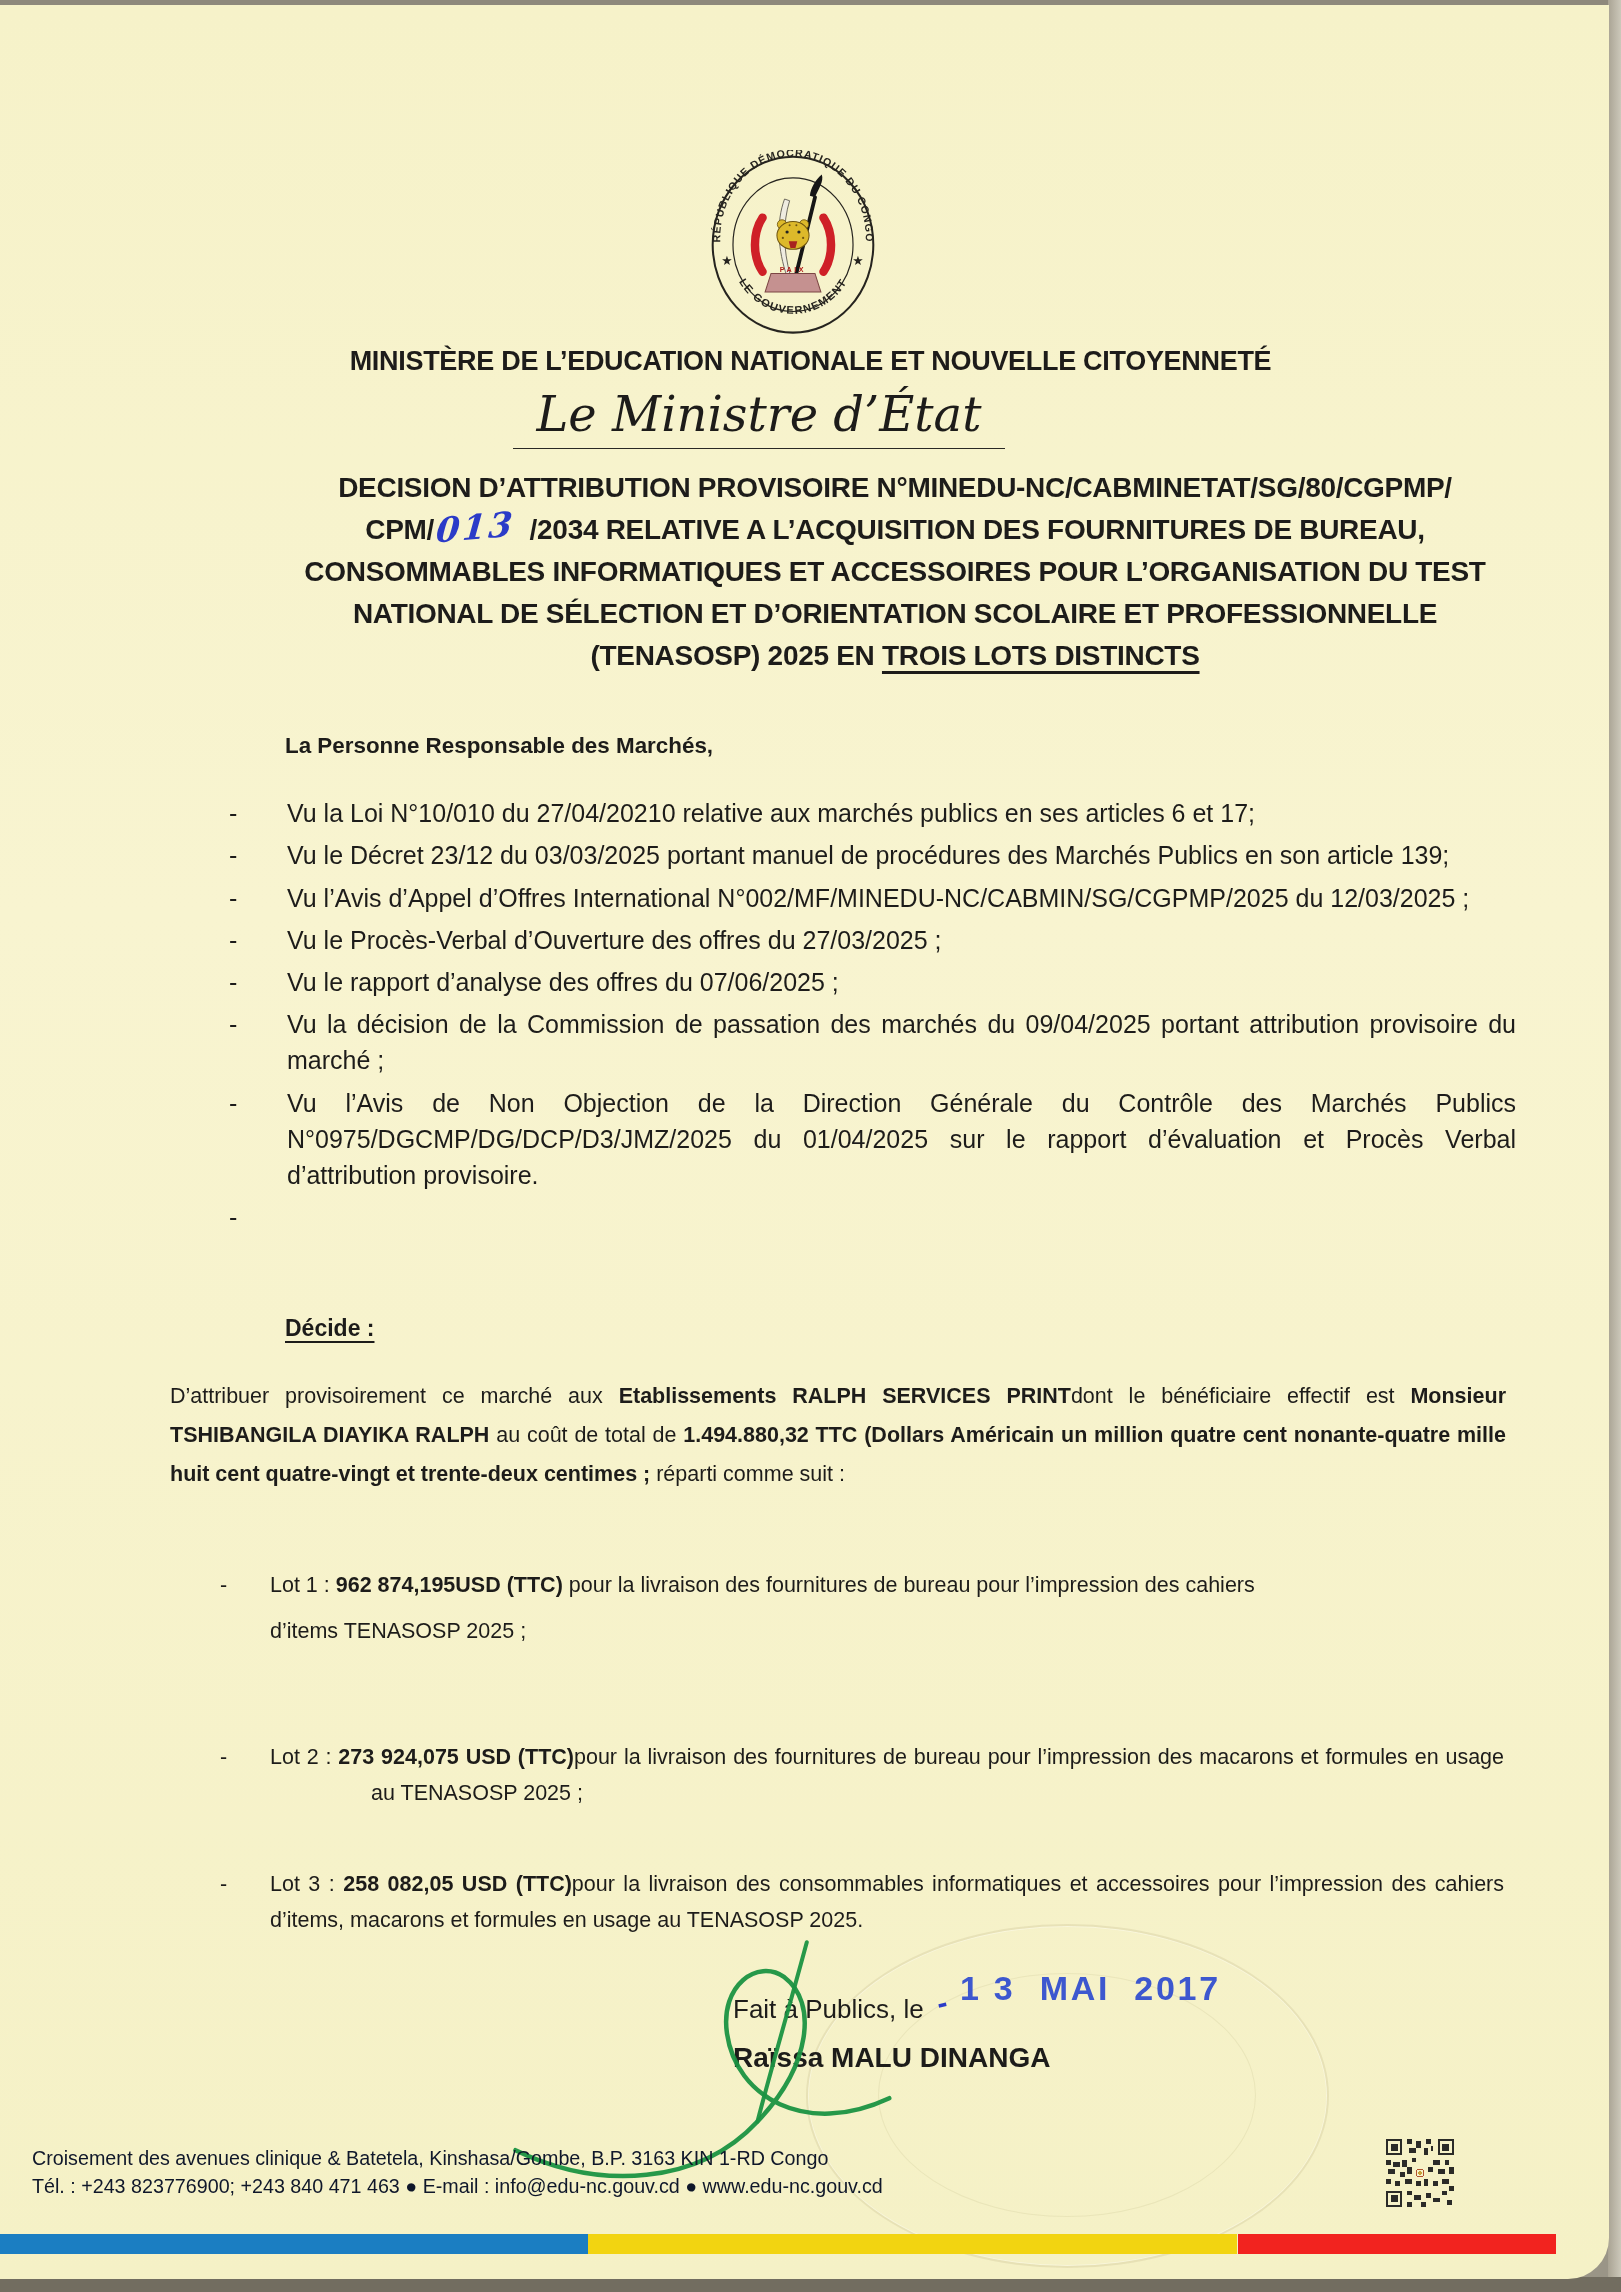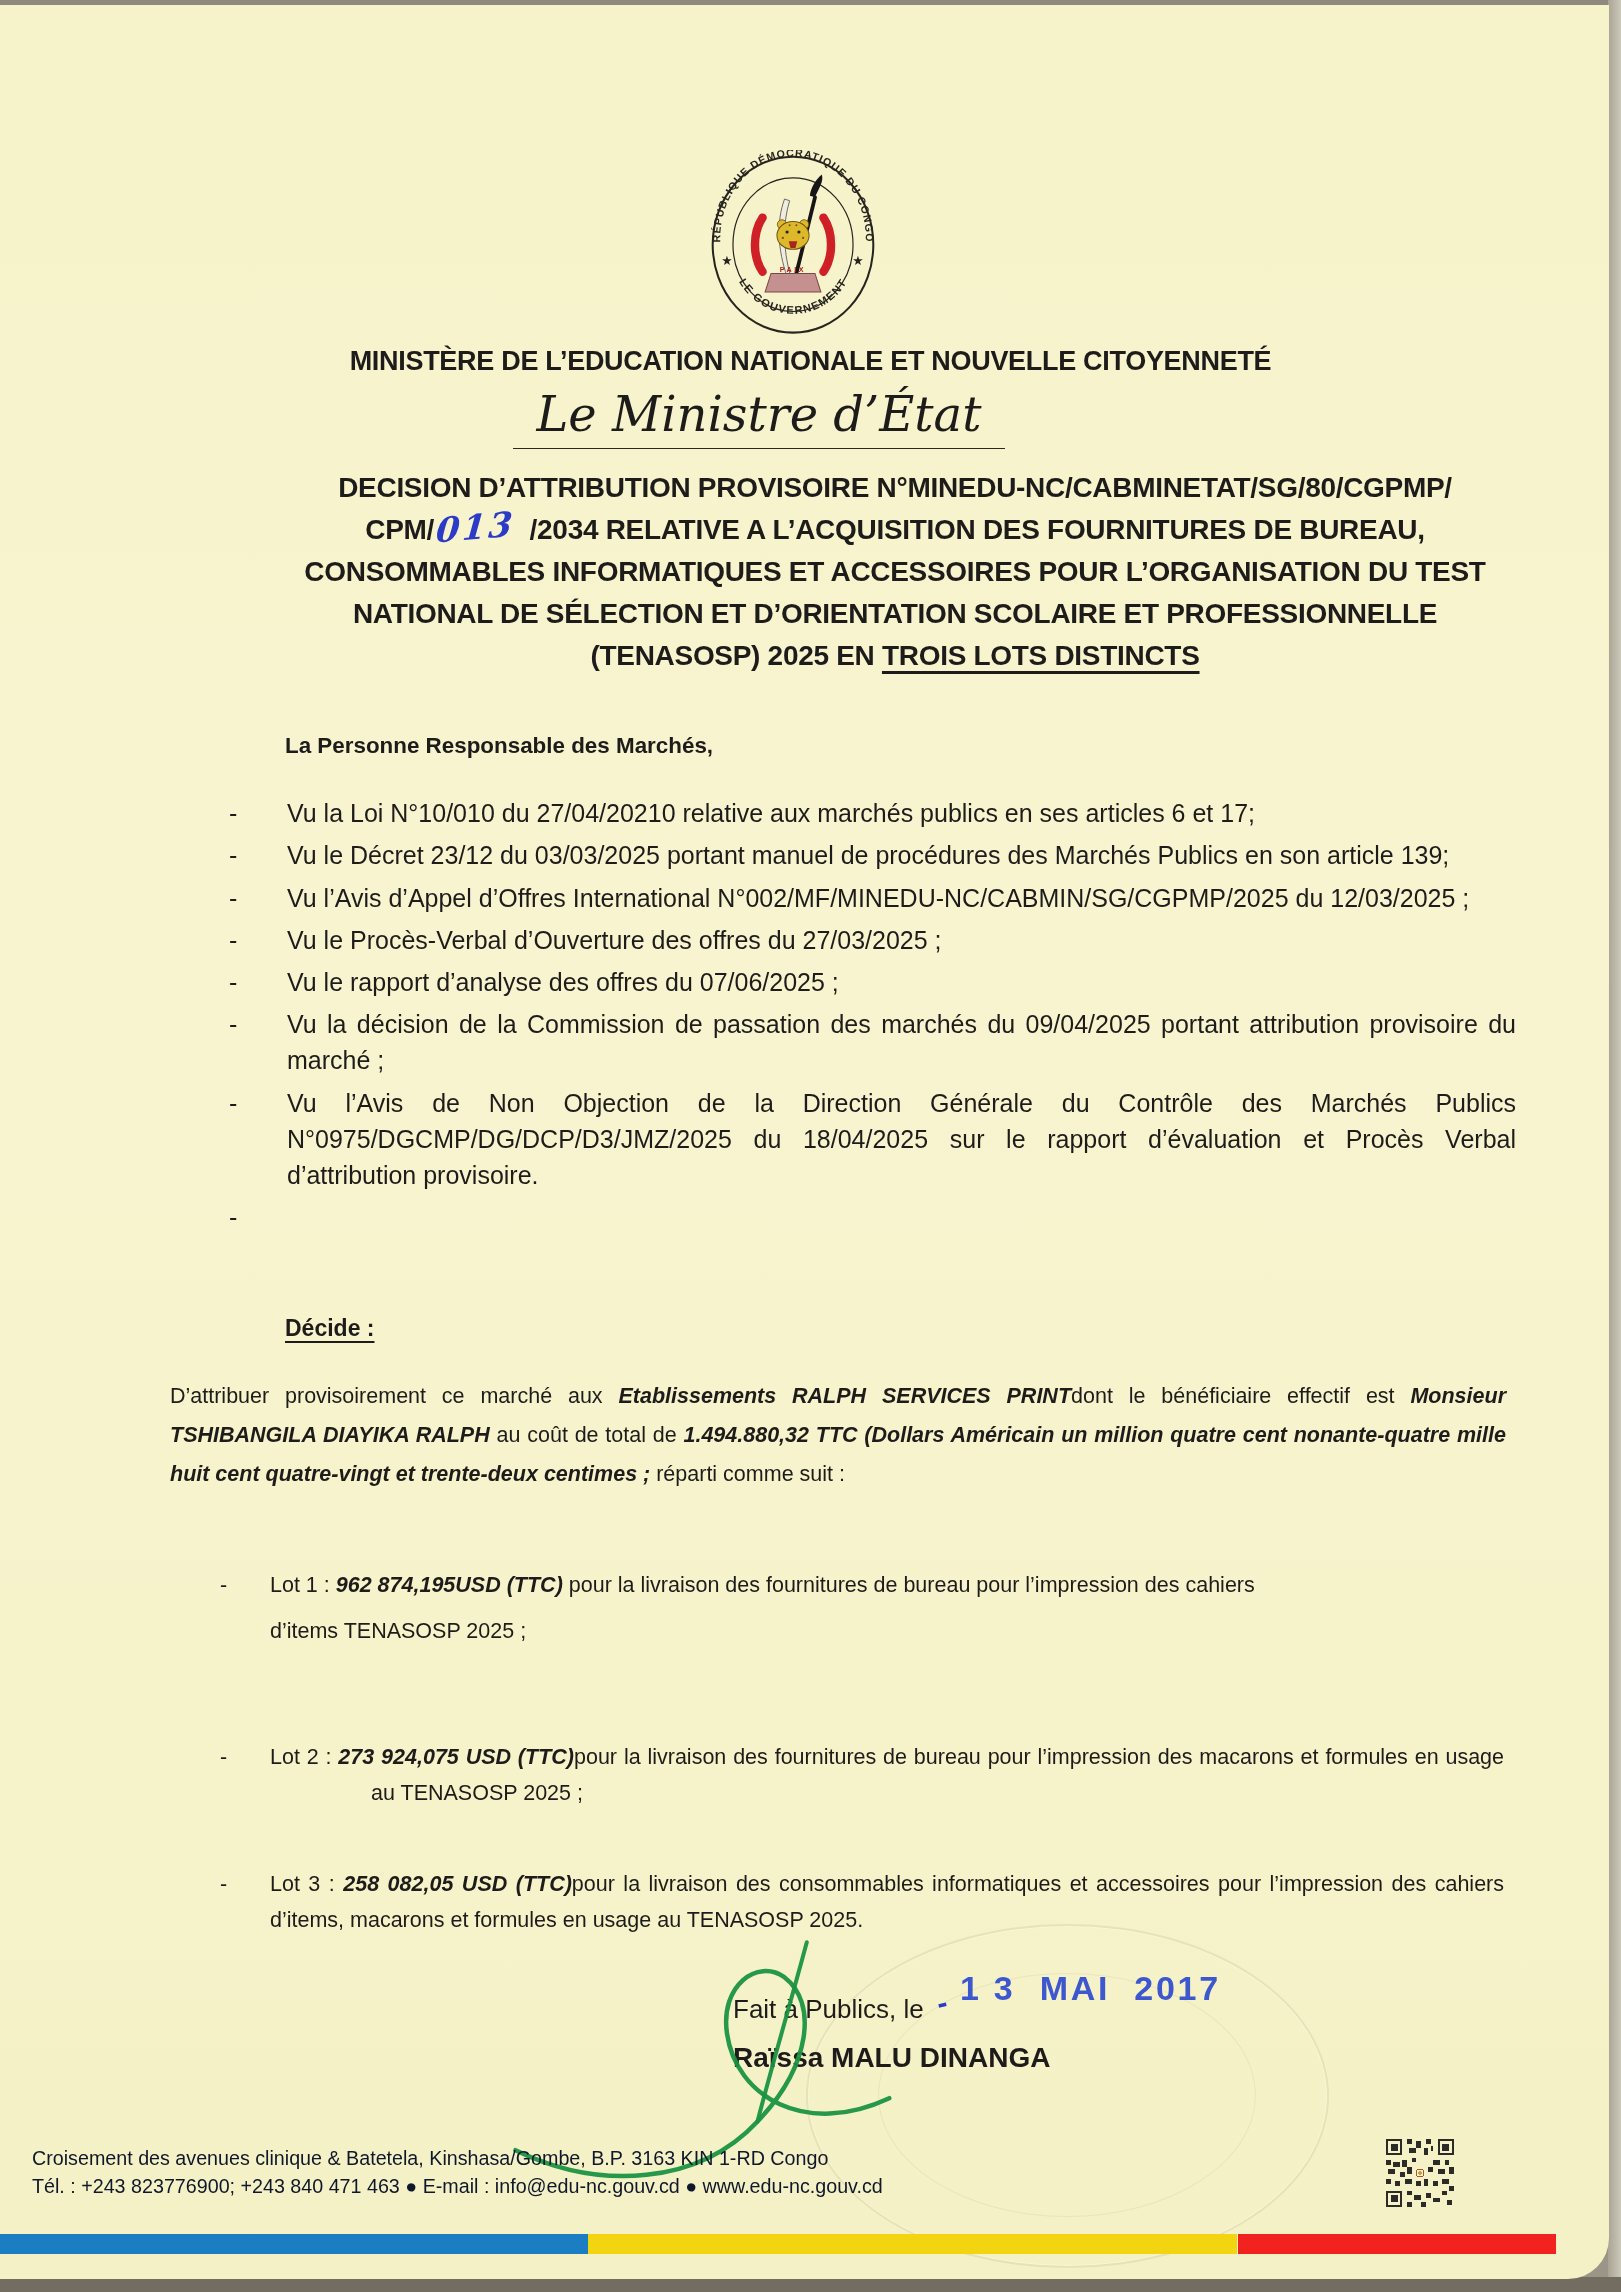--- a/index.html
+++ b/index.html
@@ -41,21 +41,21 @@
 
   
   .salutation{left:285px;top:733px;font-weight:bold;font-size:22.4px;}
   ul.preamble{left:287px;top:795px;width:1229px;margin:0;padding:0;list-style:none;
     font-size:25px;line-height:36px;text-align:justify;}
   ul.preamble li{position:relative;margin:0 0 6.3px 0;}
   ul.preamble li::before{content:"-";position:absolute;left:-58px;top:0;}
   .decide{left:285px;top:1315px;font-weight:bold;font-size:23px;
     text-decoration:underline;text-decoration-thickness:2.2px;text-underline-offset:4.5px;}
   .award{left:170px;top:1377px;width:1336px;font-size:21.5px;line-height:39px;text-align:justify;}
-  b{font-weight:bold;font-style:italic;}
+  b{font-weight:bold;}
 
   .lot{left:270px;width:1234px;font-size:21.5px;line-height:36px;text-align:justify;}
   .lot .dash{position:absolute;left:-50px;top:0;}
   .lot-1{top:1567px;} .lot-2{top:1739px;} .lot-3{top:1866px;}
   .lot p{margin:0;}
   .lot-1 p.second{margin-top:9.9px;text-align:left;}
   .lot-2 p{padding-left:101px;text-indent:-101px;}
 
   
   .fait{left:733px;top:1994px;font-size:26px;}
@@ -144,21 +144,21 @@
 
 <div class="abs salutation">La Personne Responsable des Marchés,</div>
 
 <ul class="abs preamble">
   <li>Vu la Loi N°10/010 du 27/04/20210 relative aux marchés publics en ses articles 6 et 17;</li>
   <li>Vu le Décret 23/12 du 03/03/2025 portant manuel de procédures des Marchés Publics en son article 139;</li>
   <li>Vu l’Avis d’Appel d’Offres International N°002/MF/MINEDU-NC/CABMIN/SG/CGPMP/2025 du 12/03/2025 ;</li>
   <li>Vu le Procès-Verbal d’Ouverture des offres du 27/03/2025 ;</li>
   <li>Vu le rapport d’analyse des offres du 07/06/2025 ;</li>
   <li>Vu la décision de la Commission de passation des marchés du 09/04/2025 portant attribution provisoire du marché ;</li>
-  <li>Vu l’Avis de Non Objection de la Direction Générale du Contrôle des Marchés Publics N°0975/DGCMP/DG/DCP/D3/JMZ/2025 du 18/04/2025 sur le rapport d’évaluation et Procès Verbal d’attribution provisoire.</li>
+  <li>Vu l’Avis de Non Objection de la Direction Générale du Contrôle des Marchés Publics N°0975/DGCMP/DG/DCP/D3/JMZ/2025 du 01/04/2025 sur le rapport d’évaluation et Procès Verbal d’attribution provisoire.</li>
   <li></li>
 </ul>
 
 <div class="abs decide">Décide :</div>
 
 <div class="abs award"><span>D’attribuer provisoirement ce marché aux </span><b>Etablissements RALPH SERVICES PRINT</b><span>dont le bénéficiaire effectif est </span><b>Monsieur TSHIBANGILA DIAYIKA RALPH</b><span> au coût de total de </span><b>1.494.880,32 TTC (Dollars Américain un million quatre cent nonante-quatre mille huit cent quatre-vingt et trente-deux centimes ;</b><span> réparti comme suit :</span></div>
 
 <div class="abs lot lot-1">
   <span class="dash">-</span>
   <p><span>Lot 1 : </span><b>962 874,195USD (TTC)</b><span> pour la livraison des fournitures de bureau pour l’impression des cahiers</span></p>

